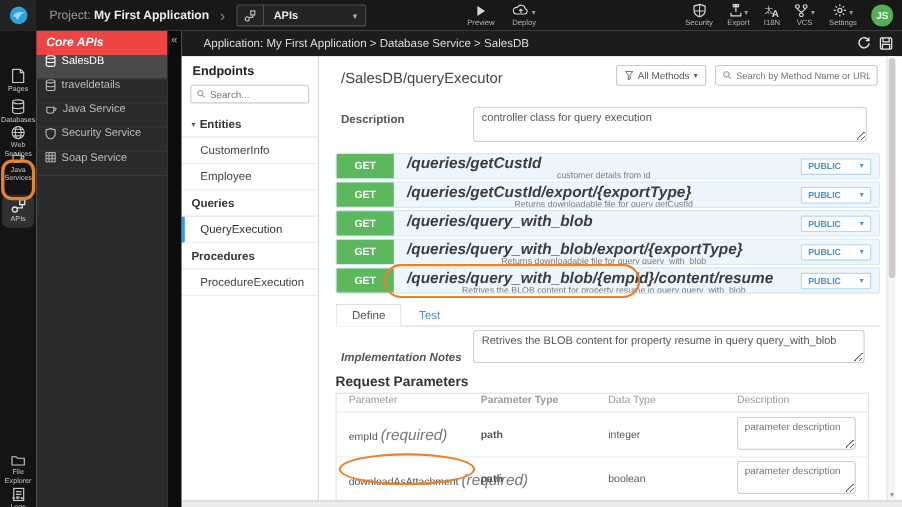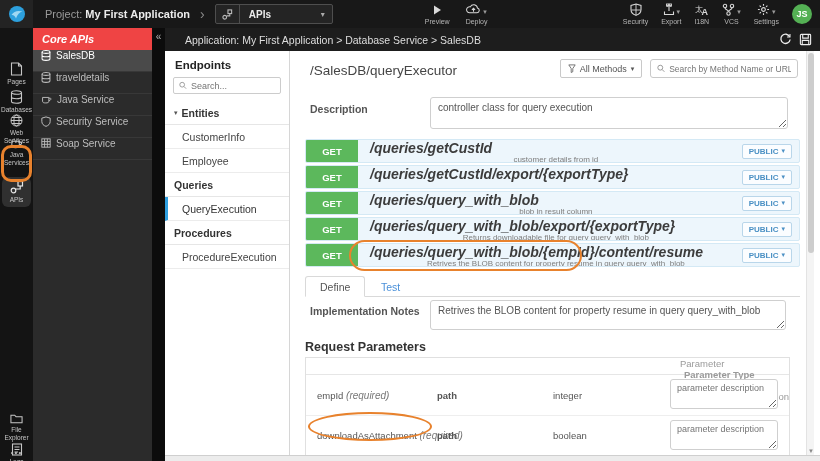--- a/index.html
+++ b/index.html
@@ -58,48 +58,48 @@
   .endp-item { padding:6px 8px 5px 17px; font-size:10.5px; color:#444; border-bottom:1px solid #ececec; cursor:pointer; }
   .endp-item.sel { border-left:3px solid #2f9fe0; padding-left:14px; color:#333; }
 
   
   .main { position:absolute; left:290px; top:51px; width:516px; height:404px; background:#fff; z-index:2; }
   .m-title { position:absolute; left:20px; top:12px; font-size:13.5px; color:#454545; }
   .m-filter { position:absolute; right:164px; top:8px; width:82px; height:19px; border:1px solid #c9c9c9; border-radius:2px; display:flex; align-items:center; justify-content:center; gap:4px; font-size:9px; color:#555; background:#fff; cursor:pointer; font-family:inherit; }
   .m-search { position:absolute; right:8px; top:8px; width:148px; height:19px; border:1px solid #c9c9c9; border-radius:3px; display:flex; align-items:center; gap:4px; padding:0 6px; color:#999; }
   .m-search input { border:0; outline:0; width:100%; font-size:8.5px; color:#555; font-family:inherit; }
   .m-desc-lb, .m-impl-lb { position:absolute; left:20px; font-size:10.5px; font-weight:bold; color:#555; }
-  .m-desc-lb { top:52px; } .m-impl-lb { top:254px; }
+  .m-desc-lb { top:52px; } .m-impl-lb { top:268px;font-style:italic; }
   textarea.ta { border:1px solid #cfcfcf; border-radius:3px; font-family:inherit; font-size:10px; color:#555; padding:4px 7px; resize:vertical; }
   .m-desc-ta { position:absolute; left:140px; top:46px; width:358px; height:32px; }
   .m-impl-ta { position:absolute; left:140px; top:249px; width:356px; height:30px; }
 
   .ep-rows { position:absolute; left:15px; top:88px; width:495px; }
   .ep-row { height:24px; margin-bottom:2px; background:#edf6fc; border:1px solid #d4e9f5; border-radius:2px; display:flex; align-items:stretch; cursor:pointer; }
   .ep-method { width:52px; background:#5cb85c; color:#fff; font-size:9.5px; font-weight:bold; display:flex; align-items:center; justify-content:center; border-radius:1px 0 0 1px; }
   .ep-mid { flex:1; padding:1px 0 0 12px; overflow:hidden; }
   .ep-path { font-size:14px; font-weight:bold; color:#3c3c3c; white-space:nowrap; line-height:1.1;font-style:italic; }
   .ep-sum { font-size:8px; color:#7d7d7d; white-space:nowrap; line-height:1.1;text-align:center; }
-  .ep-access { align-self:center; margin-right:7px; height:15px; padding:0 6px; background:#fbfdff; border:1px solid #b9d6ea; border-radius:2px; color:#4a90c4; font-size:8px; font-weight:bold; display:flex; align-items:center; gap:3px; cursor:pointer; font-family:inherit; }
+  .ep-access { align-self:center; margin-right:7px; height:15px; padding:0 6px; background:#fbfdff; border:1px solid #b9d6ea; border-radius:2px; color:#4a90c4; font-size:8px; font-weight:bold; display:flex; align-items:center; gap:17px; cursor:pointer; font-family:inherit; }
   .ep-access .crt { font-size:7px; }
 
   .tabs { position:absolute; left:15px; top:225px; width:495px; height:21px; border-bottom:1px solid #d9d9d9; }
   .tab { position:absolute; bottom:-1px; height:21px; padding:0 14px; display:flex; align-items:center; font-size:10.5px; cursor:pointer; }
   .tab.active { left:0; background:#fff; border:1px solid #d9d9d9; border-bottom:1px solid #fff; border-radius:3px 3px 0 0; color:#555; }
   .tab.link { left:62px; color:#4a90d9; }
 
   .rp-title { position:absolute; left:15px; top:289px; font-size:12.5px; font-weight:bold; color:#333; }
   .rp-table { position:absolute; left:15px; top:306px; width:485px; border:1px solid #e0e0e0; font-size:9.5px; }
-  .rp-hrow { display:flex; height:17px; align-items:flex-end; border-bottom:1px solid #e6e6e6; color:#9a9a9a;flex-direction:column; }
+  .rp-hrow { display:flex; height:17px; align-items:flex-start; border-bottom:1px solid #e6e6e6; color:#9a9a9a; }
   .rp-row { display:flex; height:40px; align-items:center; }
   .rp-row + .rp-row { border-top:1px solid #eee; }
   .rp-c1 { width:120px; padding-left:11px; } .rp-c2 { width:116px; padding-left:11px;font-weight:bold; }
   .rp-c3 { width:116px; padding-left:11px; } .rp-c4 { flex:1; padding-left:12px; }
   .rp-row .rp-c1, .rp-row .rp-c2, .rp-row .rp-c3 { color:#555; white-space:nowrap; }
-  .req { font-style:italic; font-size:10px; color:#777; }
+  .req { font-style:italic; font-size:14px; color:#777; }
   .rp-ta { width:108px; height:30px; font-size:9px !important; padding:3px 6px !important; }
   .rp-hrow .rp-c4 { padding-left:12px; }
 
   
   .sbar { position:absolute; right:6px; top:51px; width:8px; height:404px; background:#f4f4f4; border-left:1px solid #e3e3e3; z-index:3; }
   .sbar .thumb { position:absolute; left:1px; top:2px; width:6px; height:200px; background:#cdcdcd; border-radius:3px; cursor:pointer; }
   .sbar .sarrow { position:absolute; left:0; bottom:1px; width:8px; text-align:center; font-size:6px; color:#8a8a8a; cursor:pointer; }
   .footer { position:absolute; left:165px; top:455px; width:655px; height:6px; background:#ececec; border-top:1px solid #cfcfcf; z-index:3; }
 
   
@@ -378,31 +378,31 @@
         </div>
         <button class="ep-access">
             <span>PUBLIC</span>
             <span class="crt">▾</span>
           </button>
       </div>
       <div class="ep-row">
         <div class="ep-method">GET</div>
         <div class="ep-mid">
           <div class="ep-path">/queries/getCustId/export/{exportType}</div>
+          <div class="ep-sum">Returns downloadable file for query getCustId</div>
         </div>
         <button class="ep-access">
             <span>PUBLIC</span>
             <span class="crt">▾</span>
           </button>
       </div>
       <div class="ep-row">
         <div class="ep-method">GET</div>
         <div class="ep-mid">
           <div class="ep-path">/queries/query_with_blob</div>
-          <div class="ep-sum">blob in result column</div>
         </div>
         <button class="ep-access">
             <span>PUBLIC</span>
             <span class="crt">▾</span>
           </button>
       </div>
       <div class="ep-row">
         <div class="ep-method">GET</div>
         <div class="ep-mid">
           <div class="ep-path">/queries/query_with_blob/export/{exportType}</div>

